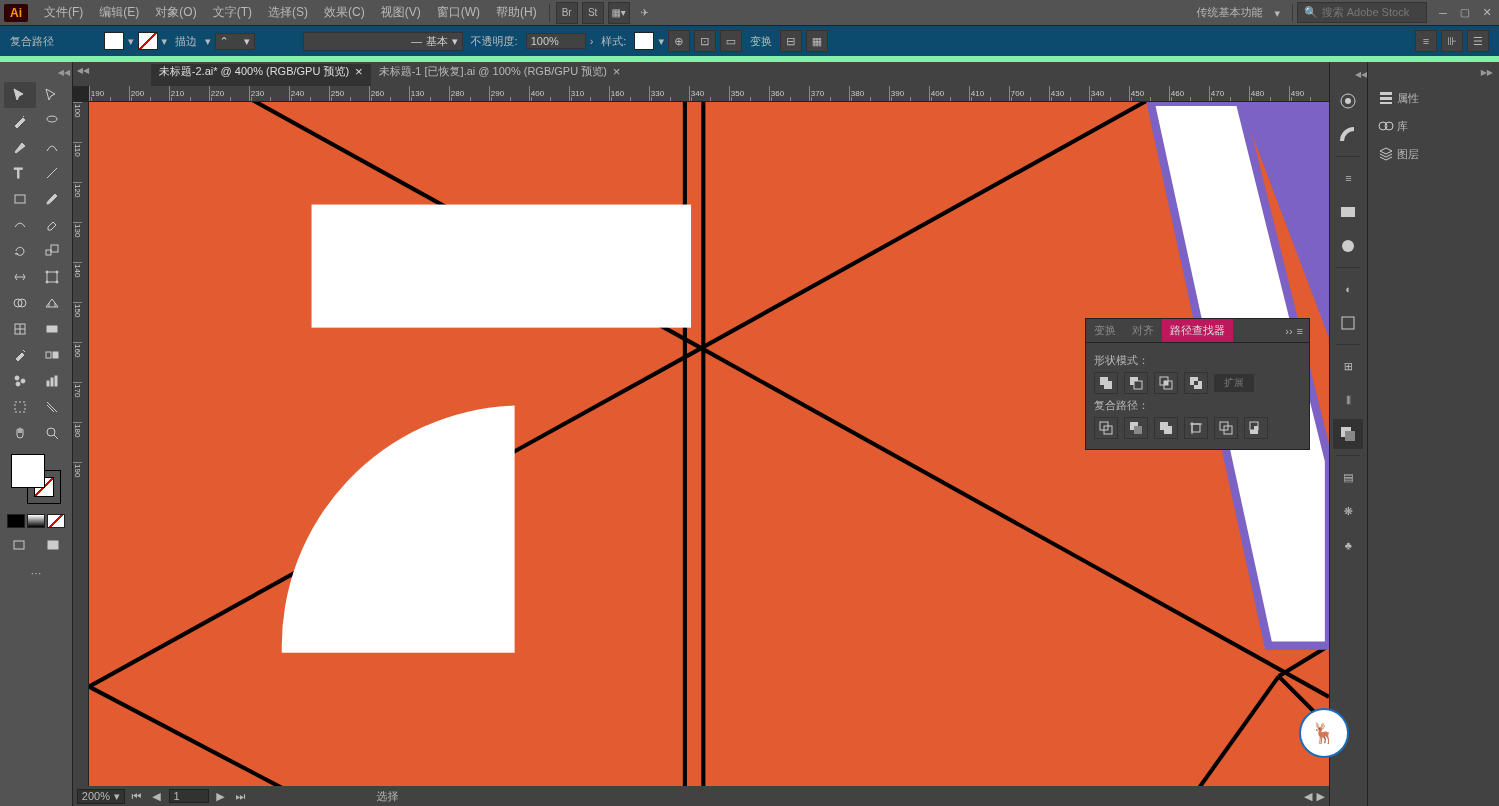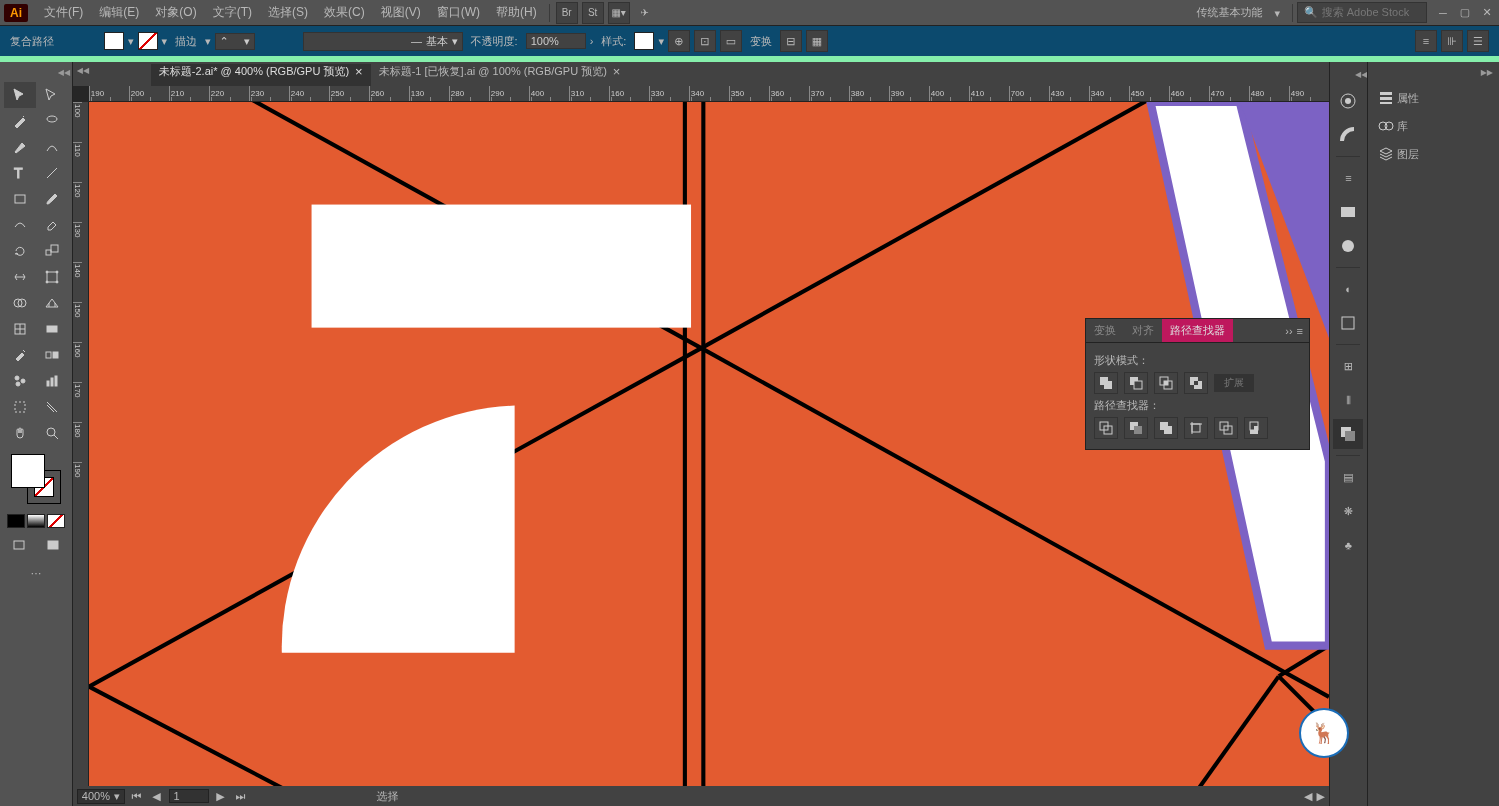--- a/index.html
+++ b/index.html
@@ -422,21 +422,21 @@
           <line x1="1160" y1="560" x2="1300" y2="700" stroke="#000" stroke-width="4"></line>
           <line x1="1160" y1="560" x2="1209" y2="530" stroke="#000" stroke-width="4"></line>
           <rect x="217" y="100" width="370" height="120" fill="#fff"></rect>
           <path d="M415 537 L415 296 A235 235 0 0 0 188 537 Z" fill="#fff"></path>
           <path d="M1150 530 L1209 530 L1209 350 L1122 0 L1035 0 Z" fill="#fff" stroke="#7C62C4" stroke-width="8"></path>
           <path d="M1122 0 L1209 0 L1209 230 Z" fill="#7C62C4"></path>
         </svg>
       </div>
     </div>
     <div class="statusbar">
-      <div class="status-dd"><span>400%</span> ▾</div>
+      <div class="status-dd"><span>200%</span> ▾</div>
       <span class="nav-btn">⏮</span>
       <span class="nav-btn">◀</span>
       <div class="status-dd" style="width:40px">
           <span>1</span>
         </div>
       <span class="nav-btn">▶</span>
       <span class="nav-btn">⏭</span>
       <span style="width:120px"></span>
       <span>选择</span>
       <span style="flex:1"></span>
@@ -549,21 +549,21 @@
             <rect x="6" y="6" width="4" height="4" fill="#ccc"></rect>
           </svg>
         </div>
       <div class="pf-btn">
           <svg width="16" height="16">
             <path d="M2 2h8v4h4v8h-8v-4h-4z M6 6h4v4h-4z" fill="#ccc" fill-rule="evenodd"></path>
           </svg>
         </div>
       <div class="pf-expand">扩展</div>
     </div>
-    <div class="fp-label">路径查找器：</div>
+    <div class="fp-label">复合路径：</div>
     <div class="fp-row">
       <div class="pf-btn">
           <svg width="16" height="16">
             <rect x="2" y="2" width="8" height="8" fill="none" stroke="#ccc"></rect>
             <rect x="6" y="6" width="8" height="8" fill="none" stroke="#ccc"></rect>
           </svg>
         </div>
       <div class="pf-btn">
           <svg width="16" height="16">
             <rect x="2" y="2" width="8" height="8" fill="#ccc"></rect>

